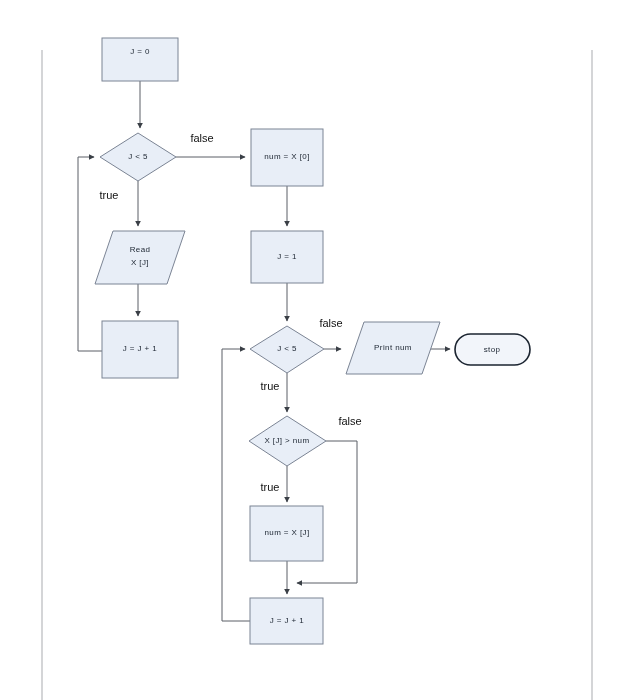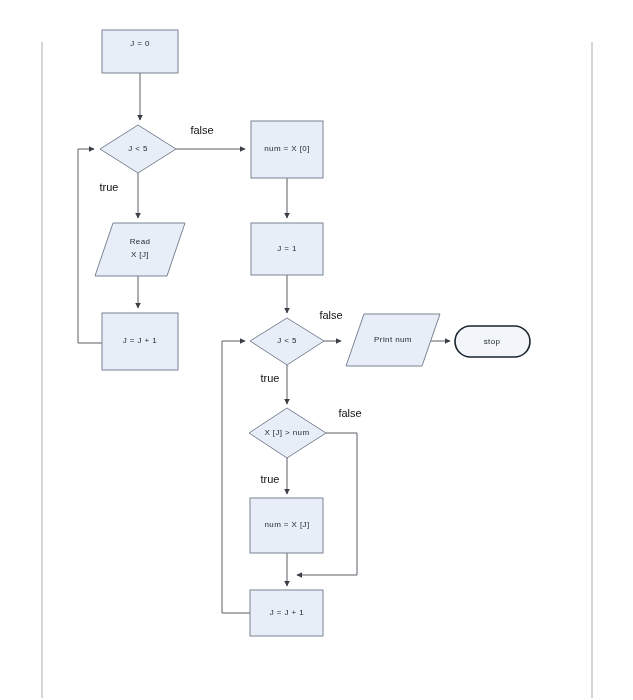--- a/index.html
+++ b/index.html
@@ -10,21 +10,21 @@
   body {
     width: 633px;
     height: 700px;
     font-family: "Liberation Sans", sans-serif;
     overflow: hidden;
     position: relative;
   }
   #canvas-root {
     position: absolute;
     left: 0;
-    top: 8px;
+    top: 16px;
     width: 633px;
     height: 631px;
   }
   svg.flow {
     position: absolute;
     left: 0;
     top: 0;
     width: 633px;
     height: 700px;
     display: block;

